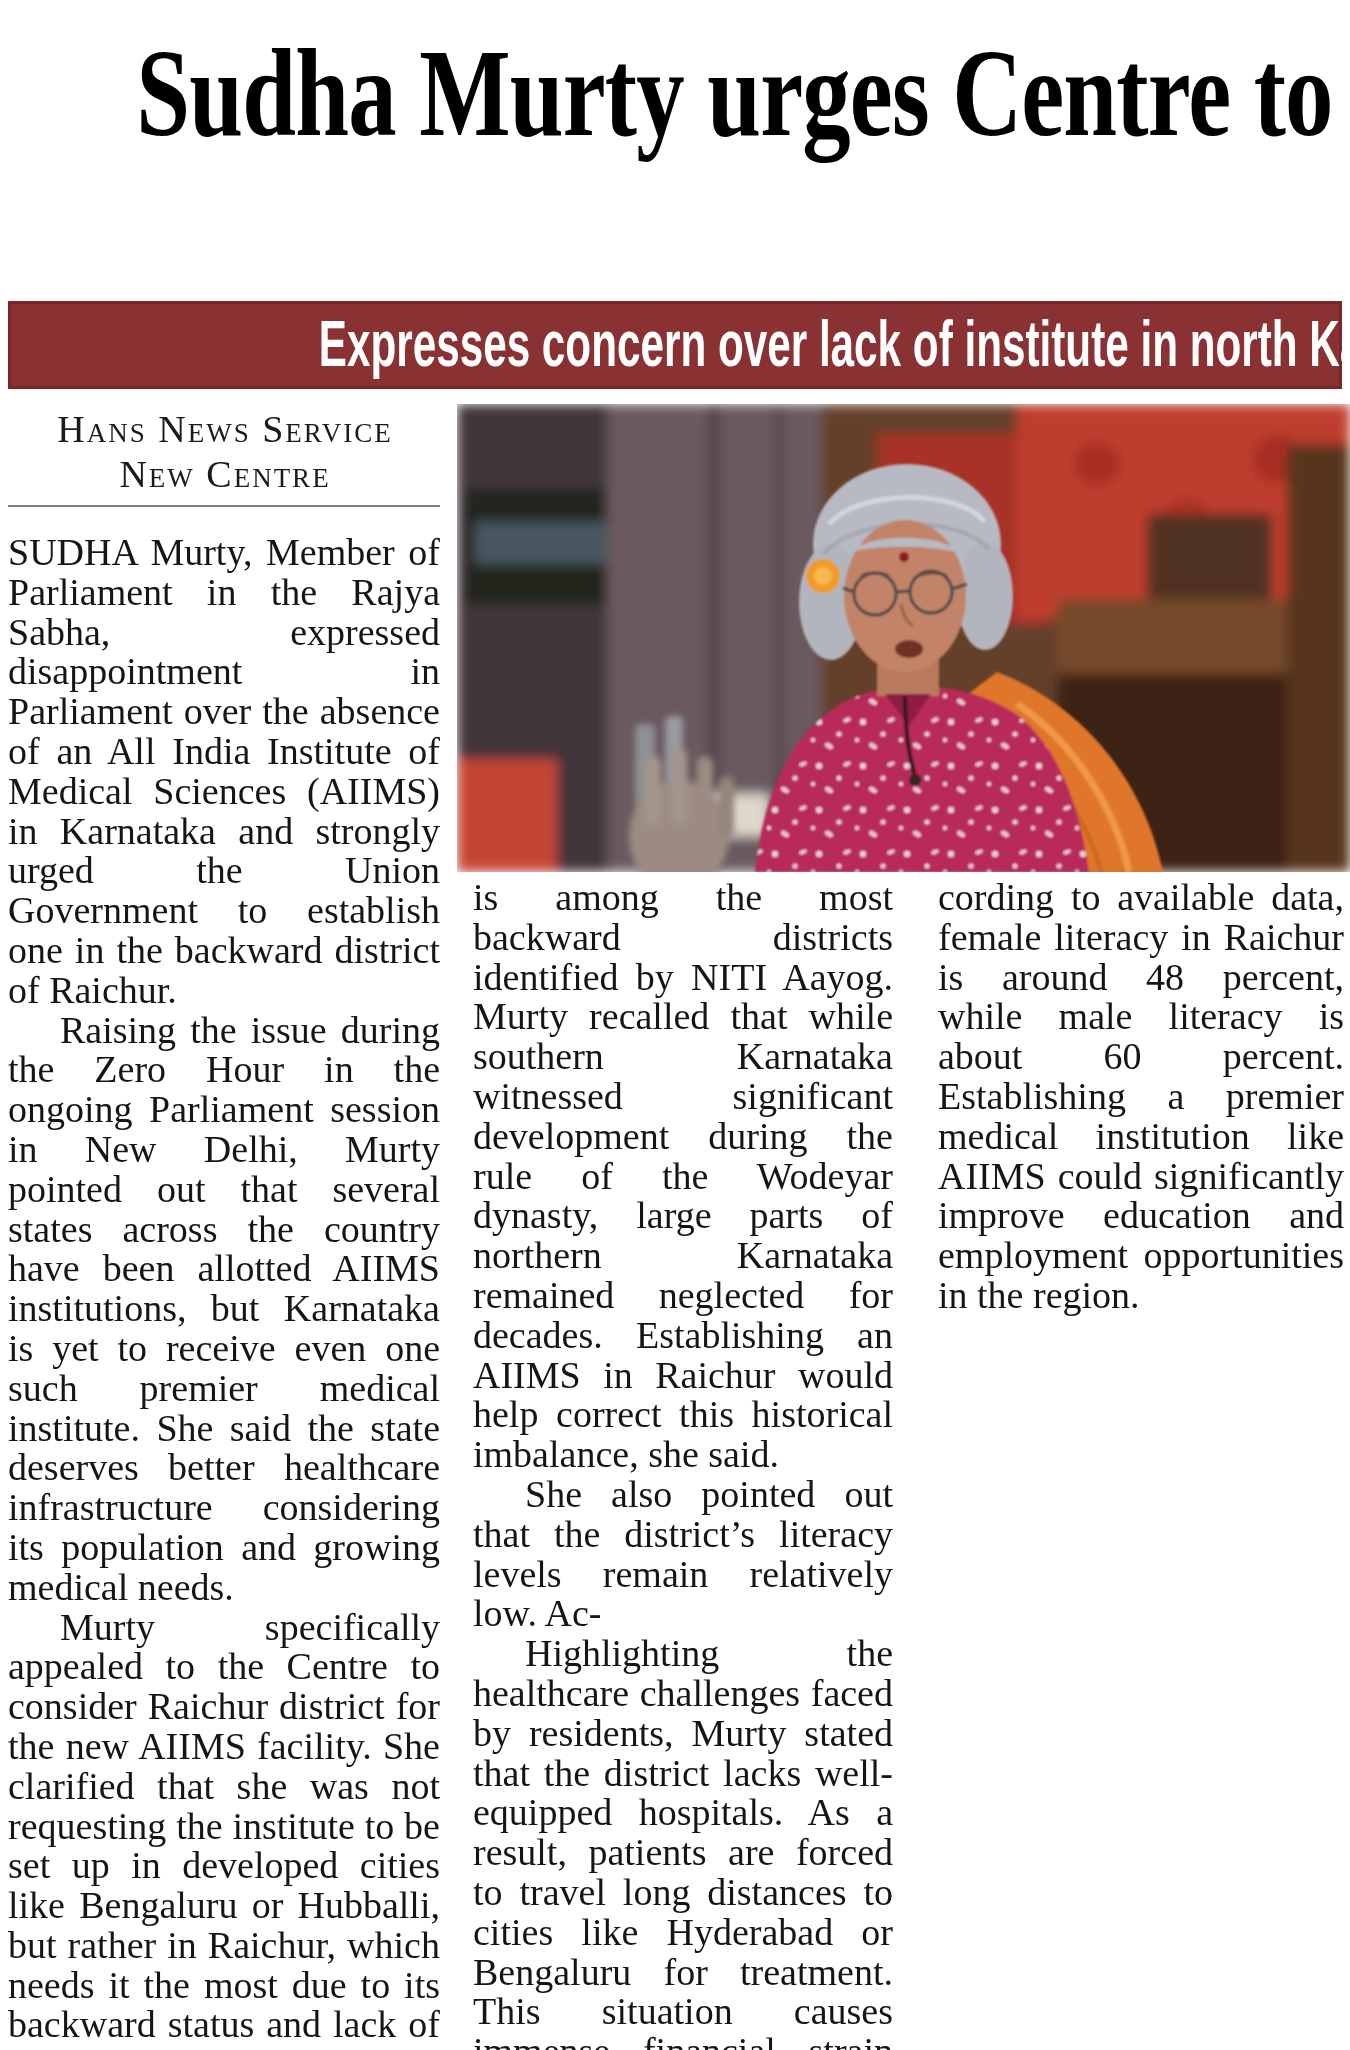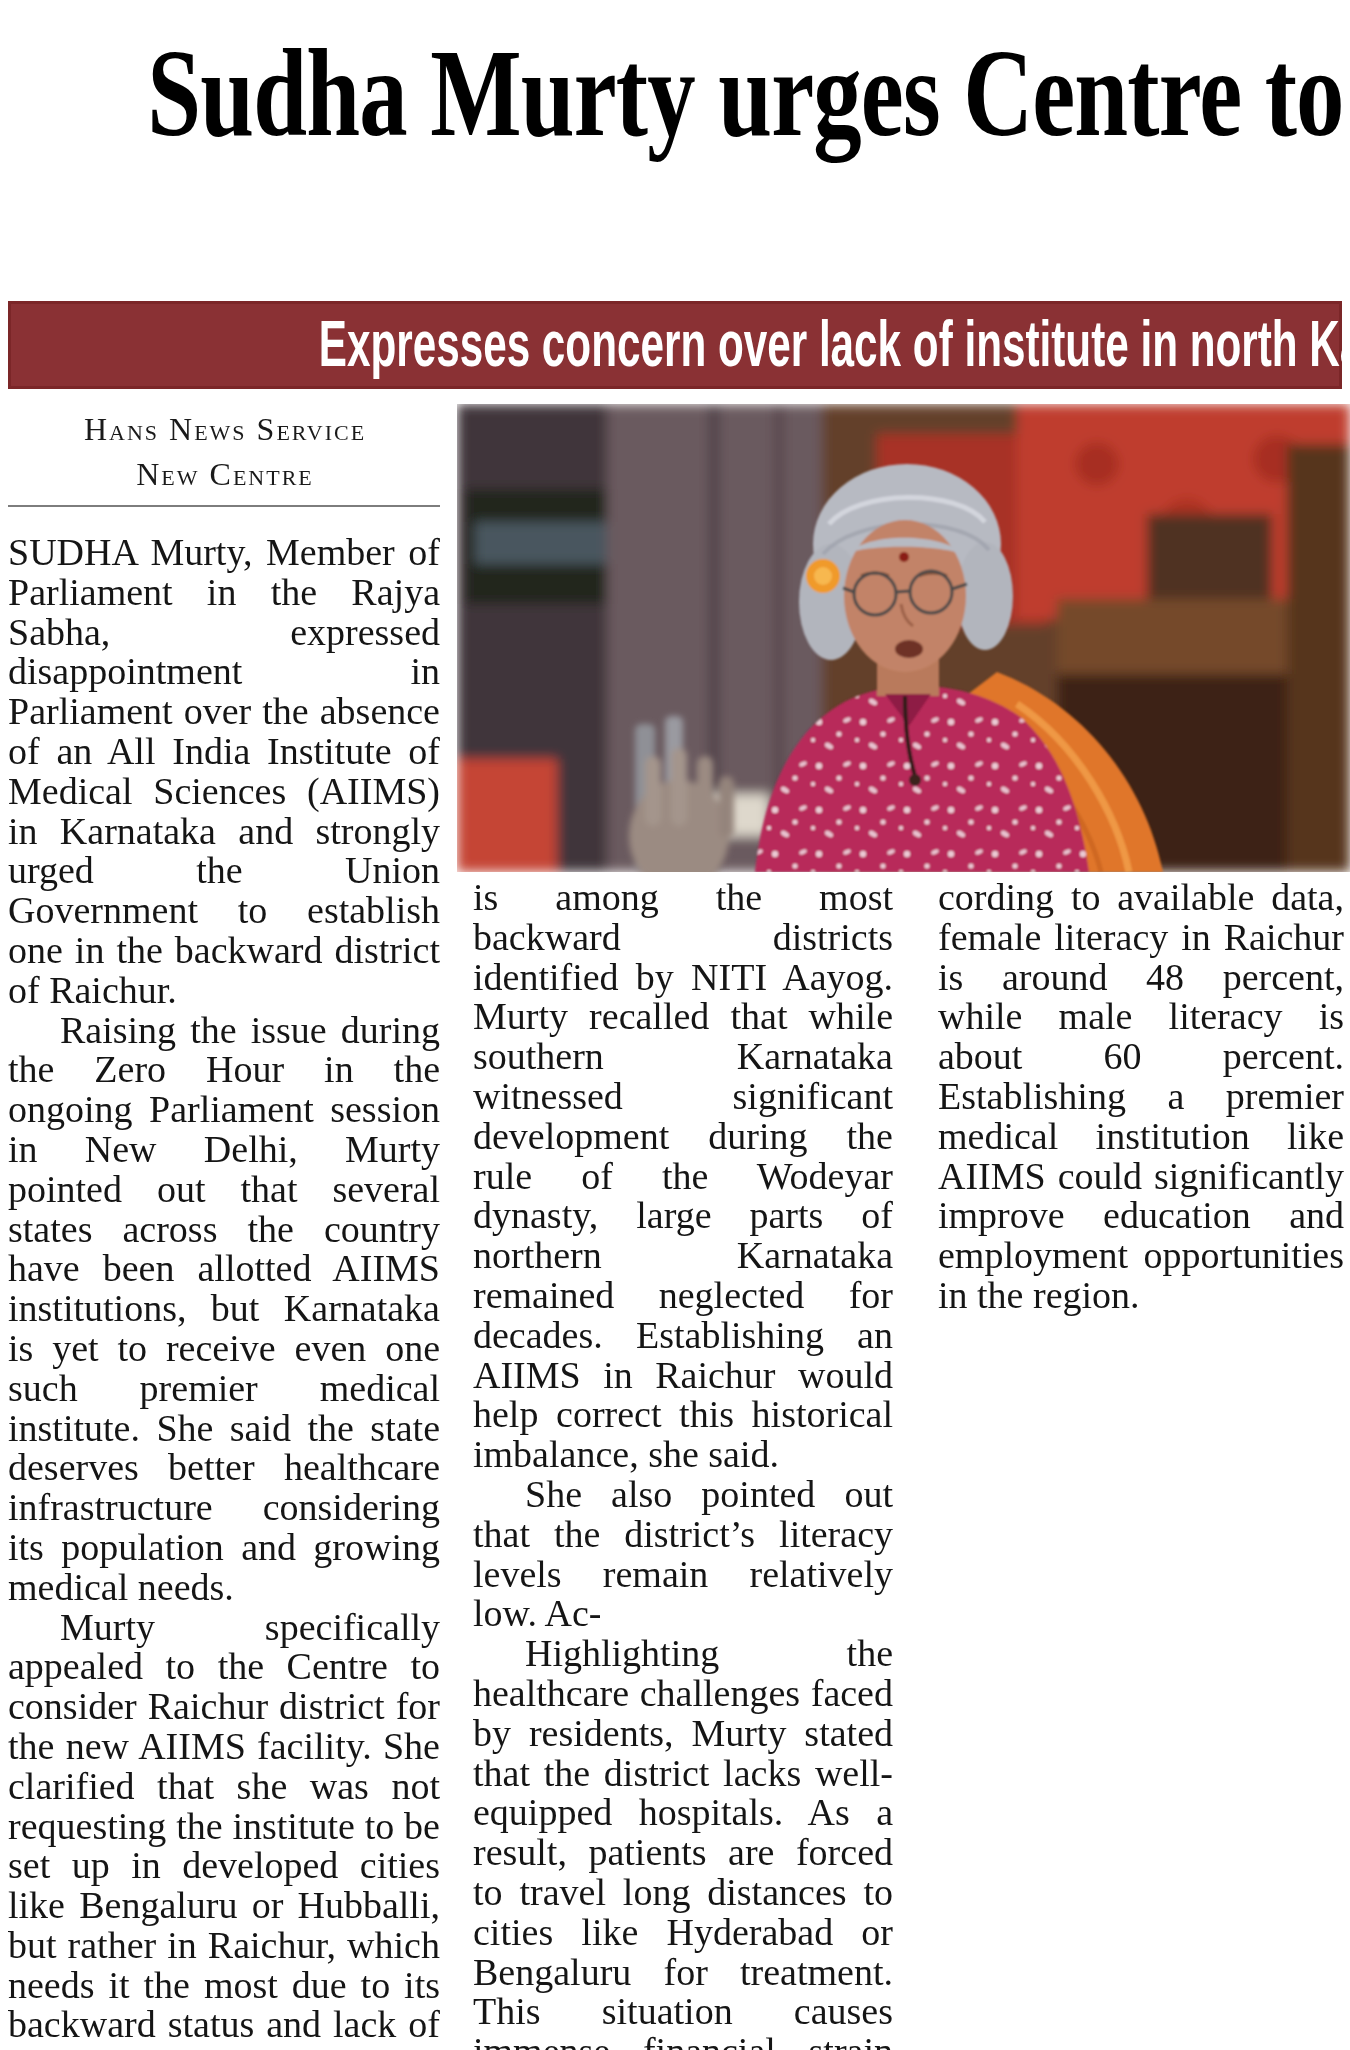--- a/index.html
+++ b/index.html
@@ -1,40 +1,40 @@
 <!DOCTYPE html>
 <html><head>
 <meta charset="utf-8">
 <style>
   html,body { margin:0; padding:0; background:#ffffff; }
   .page {
     position:relative; width:1350px; height:2050px; overflow:hidden;
     background:#ffffff; font-family:"Liberation Serif", serif; color:#141414;
   }
   
-  .headline { position:absolute; top:0; left:16px; width:1214px; text-align:center; color:#000; }
+  .headline { position:absolute; top:0; left:5px; width:1214px; text-align:center; color:#000; }
   .hl-line { display:block; height:146px; }
   .hl-text {
     display:inline-block; font-size:118px; line-height:146px; white-space:nowrap;
     letter-spacing:-1px; transform:scale(0.82,1.06); transform-origin:50% 58%;
   }
   
   .banner {
     position:absolute; left:8px; top:301px; width:1334px; height:88px;
     background:#8a3134; border:3px solid #7b2628; box-sizing:border-box; text-align:center;
   }
   .bn-text {
     display:inline-block; font-family:"Liberation Sans", sans-serif; font-weight:bold;
     color:#ffffff; font-size:64px; line-height:80px; white-space:nowrap;
     transform:scale(0.66,1.0); transform-origin:center;
   }
   
   .byline {
     position:absolute; left:8px; top:407px; width:434px; text-align:center;
-    font-variant:small-caps; font-size:32px; line-height:45px; letter-spacing:2px; color:#1a1a1a;
+    font-variant:small-caps; font-size:38px; line-height:45px; letter-spacing:2px; color:#1a1a1a;
   }
   
   .col {
     position:absolute; text-align:justify; font-size:38px; line-height:39.8px;
     overflow:hidden; color:#151515;
   }
   .col-1 { left:8px;   top:505px; width:432px; height:1545px; border-top:2px solid #7d7d7d; padding-top:26px; box-sizing:border-box; }
   .col-2 { left:473px; top:878px; width:420px; height:1172px; }
   .col-3 { left:938px; top:878px; width:406px; height:1172px; }
   .para { margin:0; }

